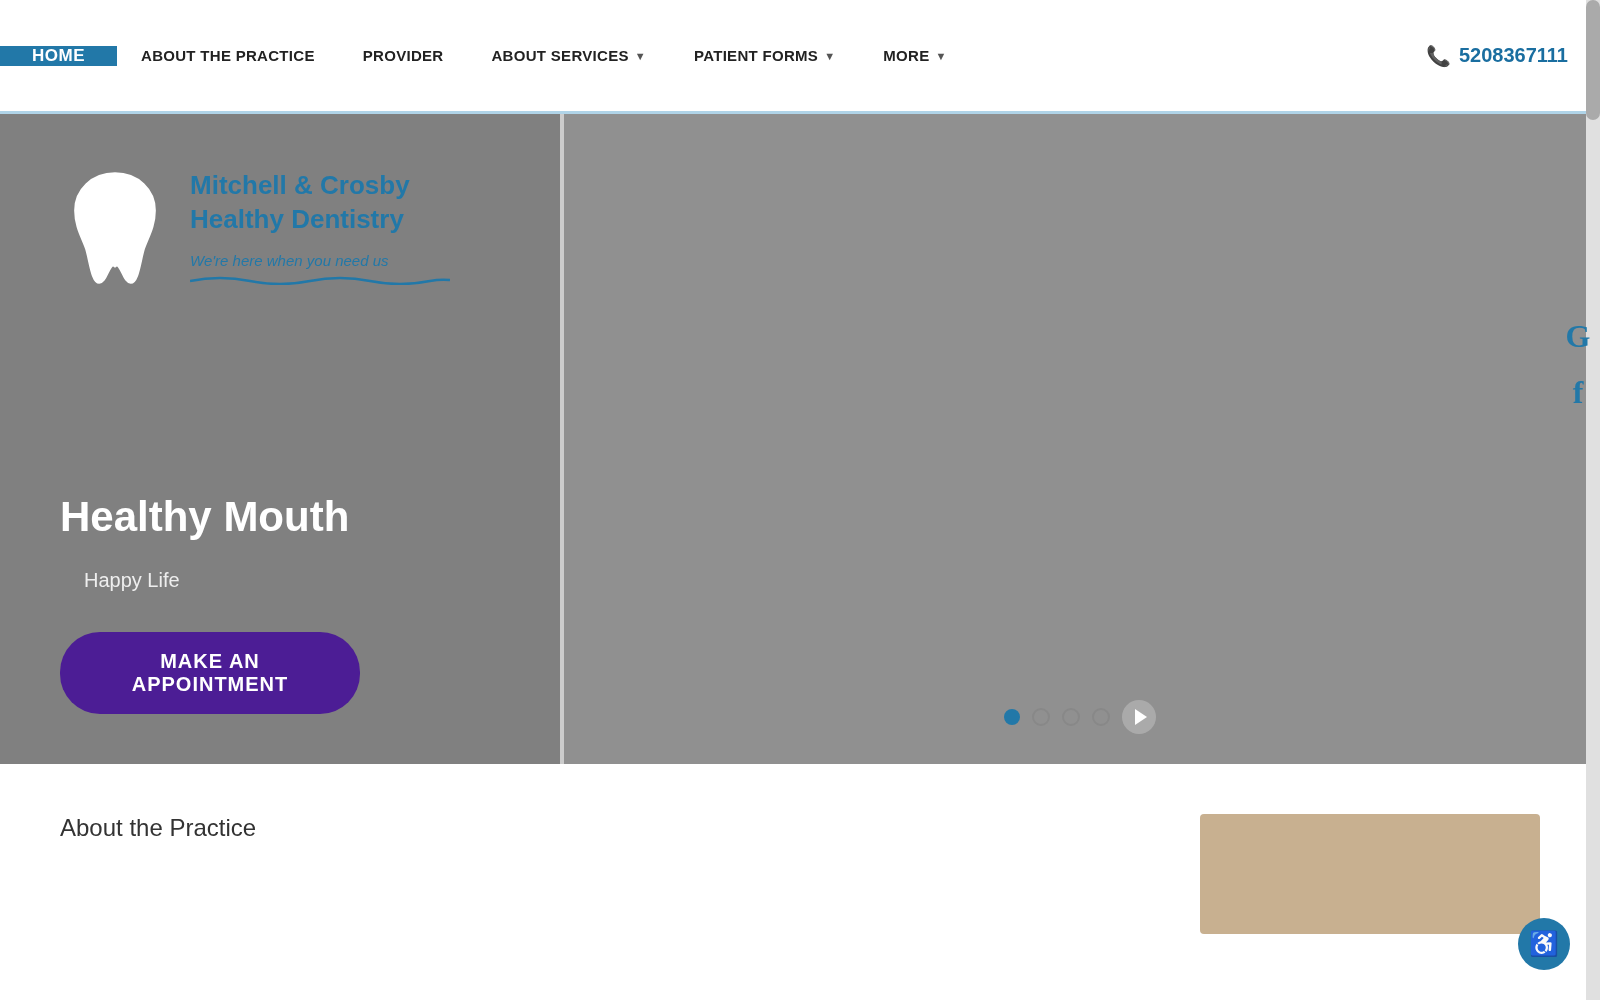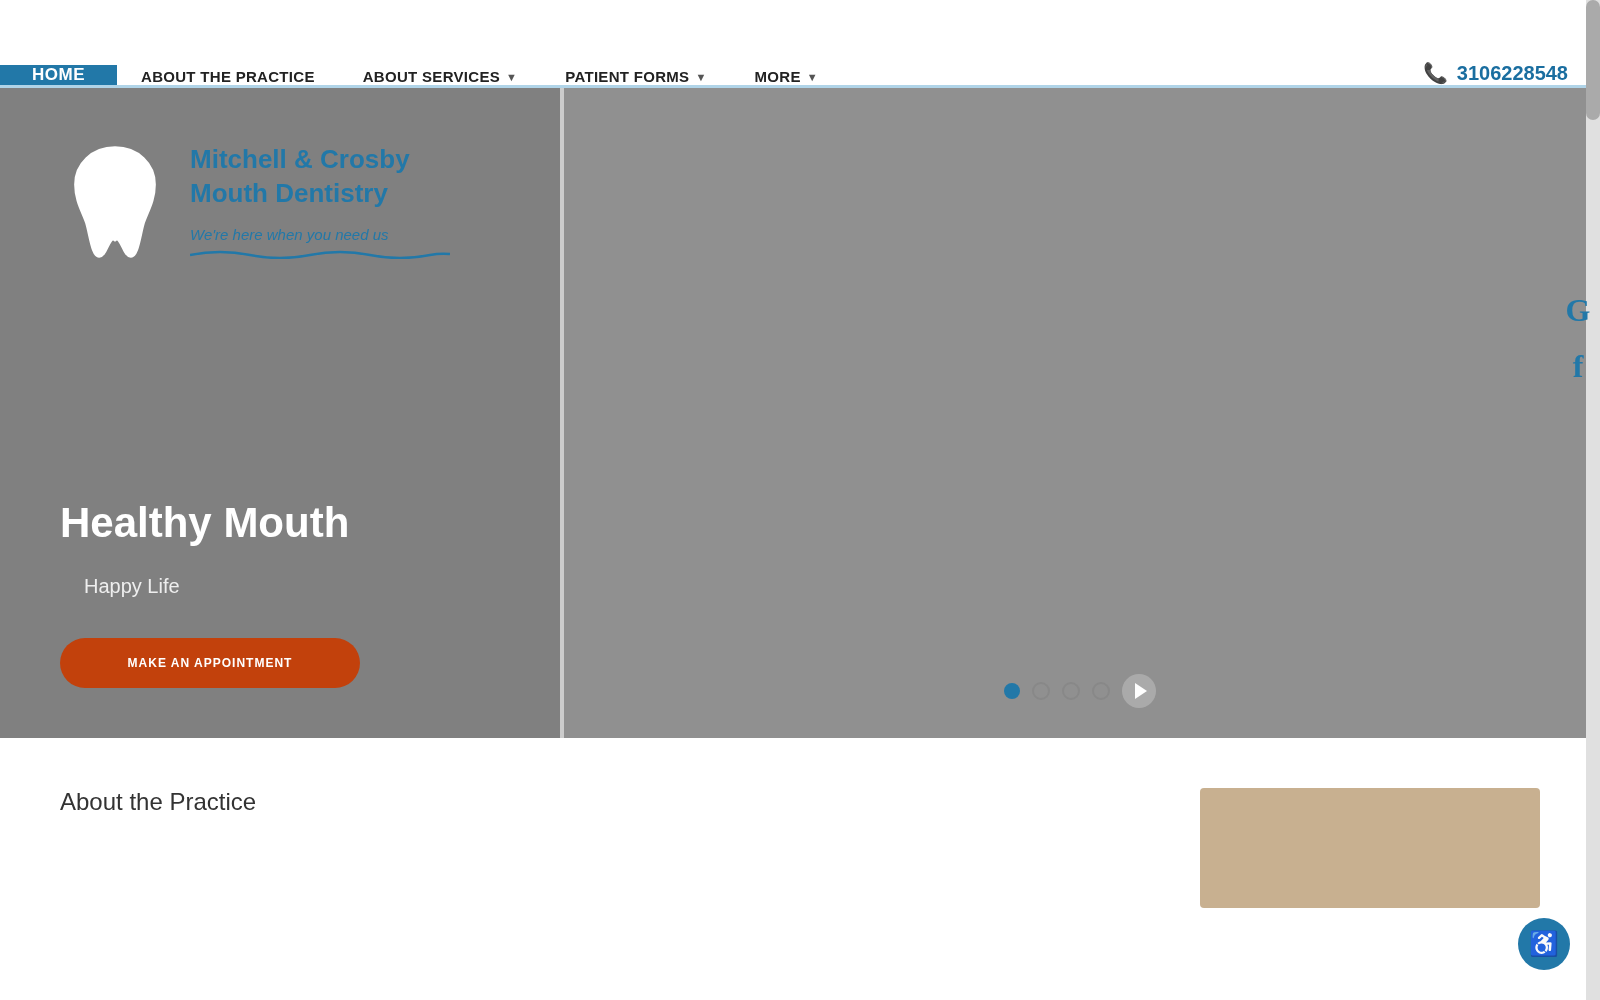--- a/index.html
+++ b/index.html
@@ -1,22 +1,22 @@
 <!DOCTYPE html>
 <html><head>
   <meta charset="utf-8">
   <style>
     * { margin: 0; padding: 0; box-sizing: border-box; }
     body { font-family: Arial, sans-serif; width: 1600px; overflow-x: hidden; background: #fff; }
 
     
     nav {
       display: flex;
-      align-items: flex-end;
-      height: 88px;
+      align-items: center;
+      height: 114px;
       background: #fff;
       border-bottom: 3px solid #b0d4e8;
       position: relative;
     }
     .nav-home {
       background: #2278a8;
       color: #fff;
       display: flex;
       align-items: center;
       padding: 0 32px;
@@ -130,26 +130,26 @@
       margin-top: auto;
       margin-bottom: 28px;
     }
     .hero-subheading {
       color: #eee;
       font-size: 20px;
       margin-bottom: 40px;
       margin-left: 24px;
     }
     .appointment-btn {
-      background: #c2410c;
+      background: #4c1d95;
       color: #fff;
       border: none;
       border-radius: 40px;
       padding: 18px 40px;
-      font-size: 12px;
+      font-size: 20px;
       font-weight: bold;
       letter-spacing: 1px;
       text-transform: uppercase;
       cursor: pointer;
       width: 300px;
     }
 
     
     .slider-controls {
       position: absolute;
@@ -288,53 +288,54 @@
       top: 0;
     }
   </style>
 </head>
 <body>
 
 <nav>
   <div class="nav-home">HOME</div>
   <div class="nav-items">
     <div class="nav-item">ABOUT THE PRACTICE</div>
+    <div class="nav-item">PROVIDER</div>
     <div class="nav-item">
       <span>ABOUT SERVICES</span>
       <span class="chevron">▼</span>
     </div>
     <div class="nav-item">
       <span>PATIENT FORMS</span>
       <span class="chevron">▼</span>
     </div>
     <div class="nav-item">
       <span>MORE</span>
       <span class="chevron">▼</span>
     </div>
   </div>
   <div class="nav-phone">
     <span class="phone-icon">📞</span>
-    <span>3106228548</span>
+    <span>5208367111</span>
   </div>
 </nav>
 
 <div class="hero">
   <div class="hero-left">
     <div class="logo-area">
 
       <svg class="tooth-logo" viewBox="0 0 110 140" xmlns="http://www.w3.org/2000/svg">
 
         <path d="M55 10 C30 10, 12 28, 12 50 C12 68, 20 80, 24 92 C28 106, 30 128, 38 128 C46 128, 48 108, 55 108 C62 108, 64 128, 72 128 C80 128, 82 106, 86 92 C90 80, 98 68, 98 50 C98 28, 80 10, 55 10 Z" fill="white" stroke="white" stroke-width="2"></path>
 
         <path d="M32 118 L40 95 L55 110 L70 95 L78 118" fill="none" stroke="white" stroke-width="3" stroke-linejoin="round"></path>
       </svg>
       <div class="logo-text">
         <div class="logo-title">
           <span>Mitchell &amp; Crosby</span><br>
-          <span>Mouth Dentistry</span>
+          <span>Healthy Dentistry</span>
         </div>
         <div class="logo-subtitle">We're here when you need us</div>
         
         <svg class="logo-underline" viewBox="0 0 260 12" xmlns="http://www.w3.org/2000/svg">
           <path d="M0 8 Q30 2, 60 8 Q90 14, 120 8 Q150 2, 180 8 Q210 14, 240 8 Q250 6, 260 7" fill="none" stroke="#2278a8" stroke-width="2.5"></path>
         </svg>
       </div>
     </div>
 
     <div style="flex:1"></div>

